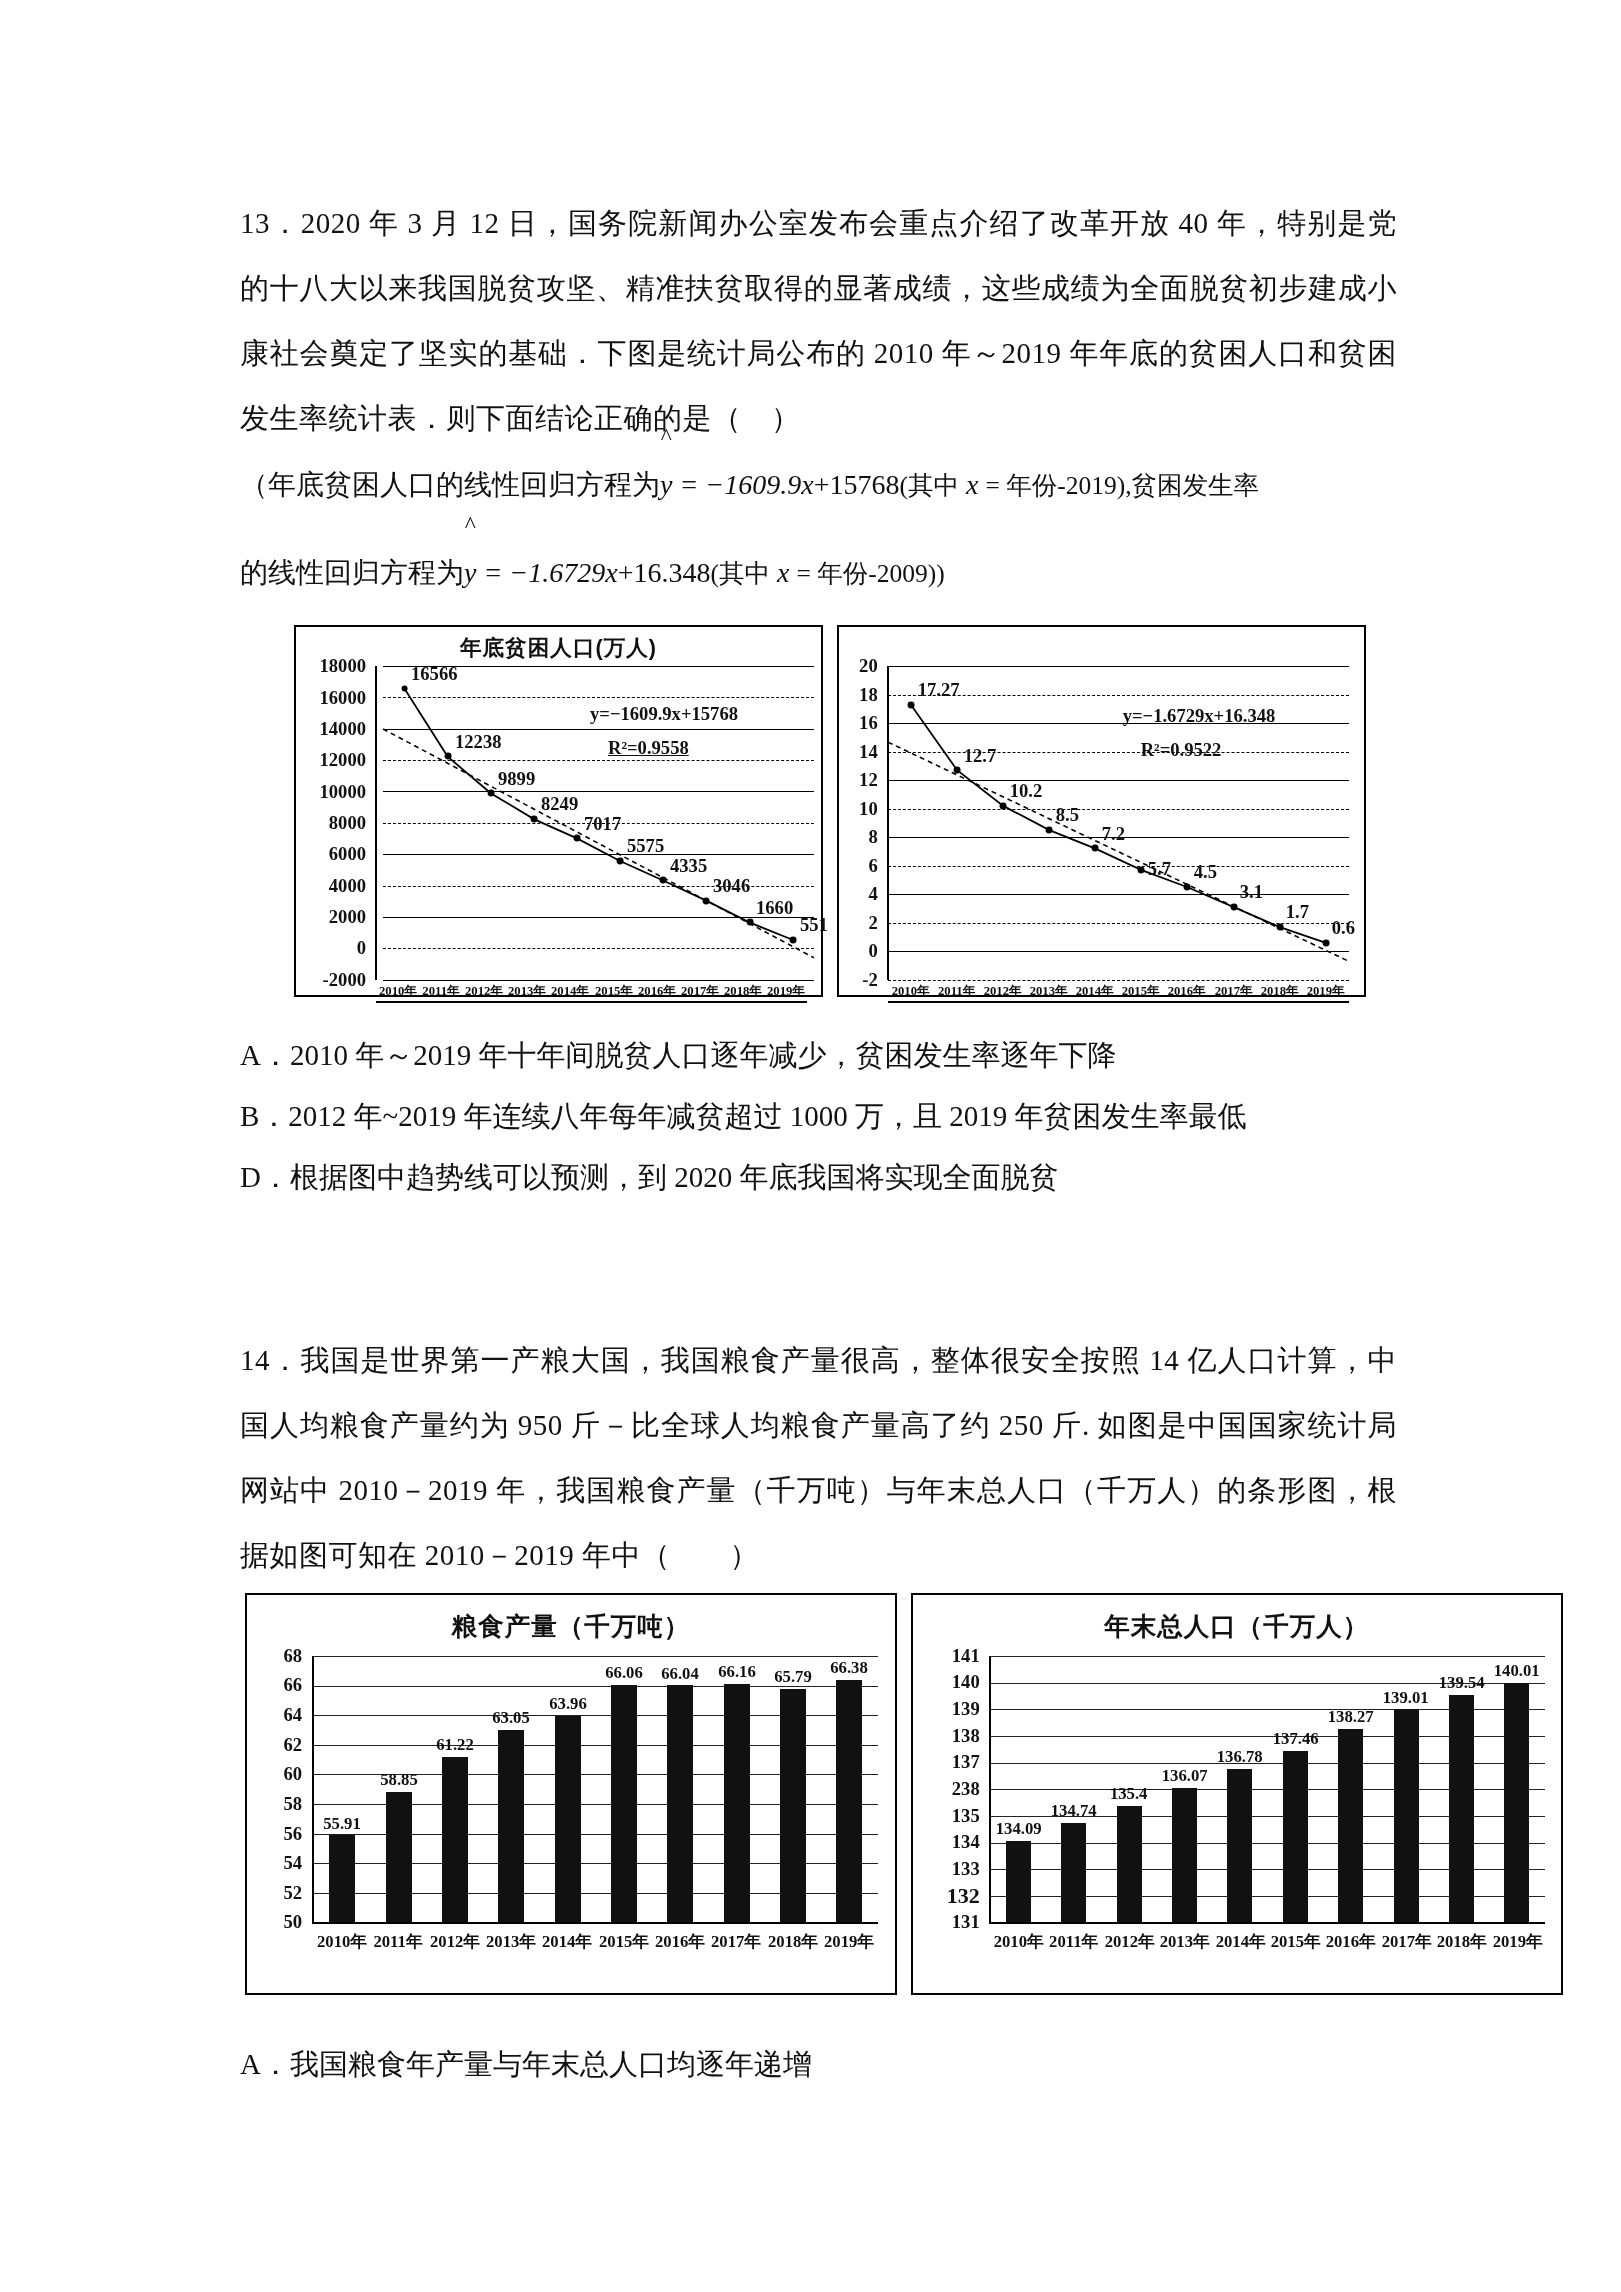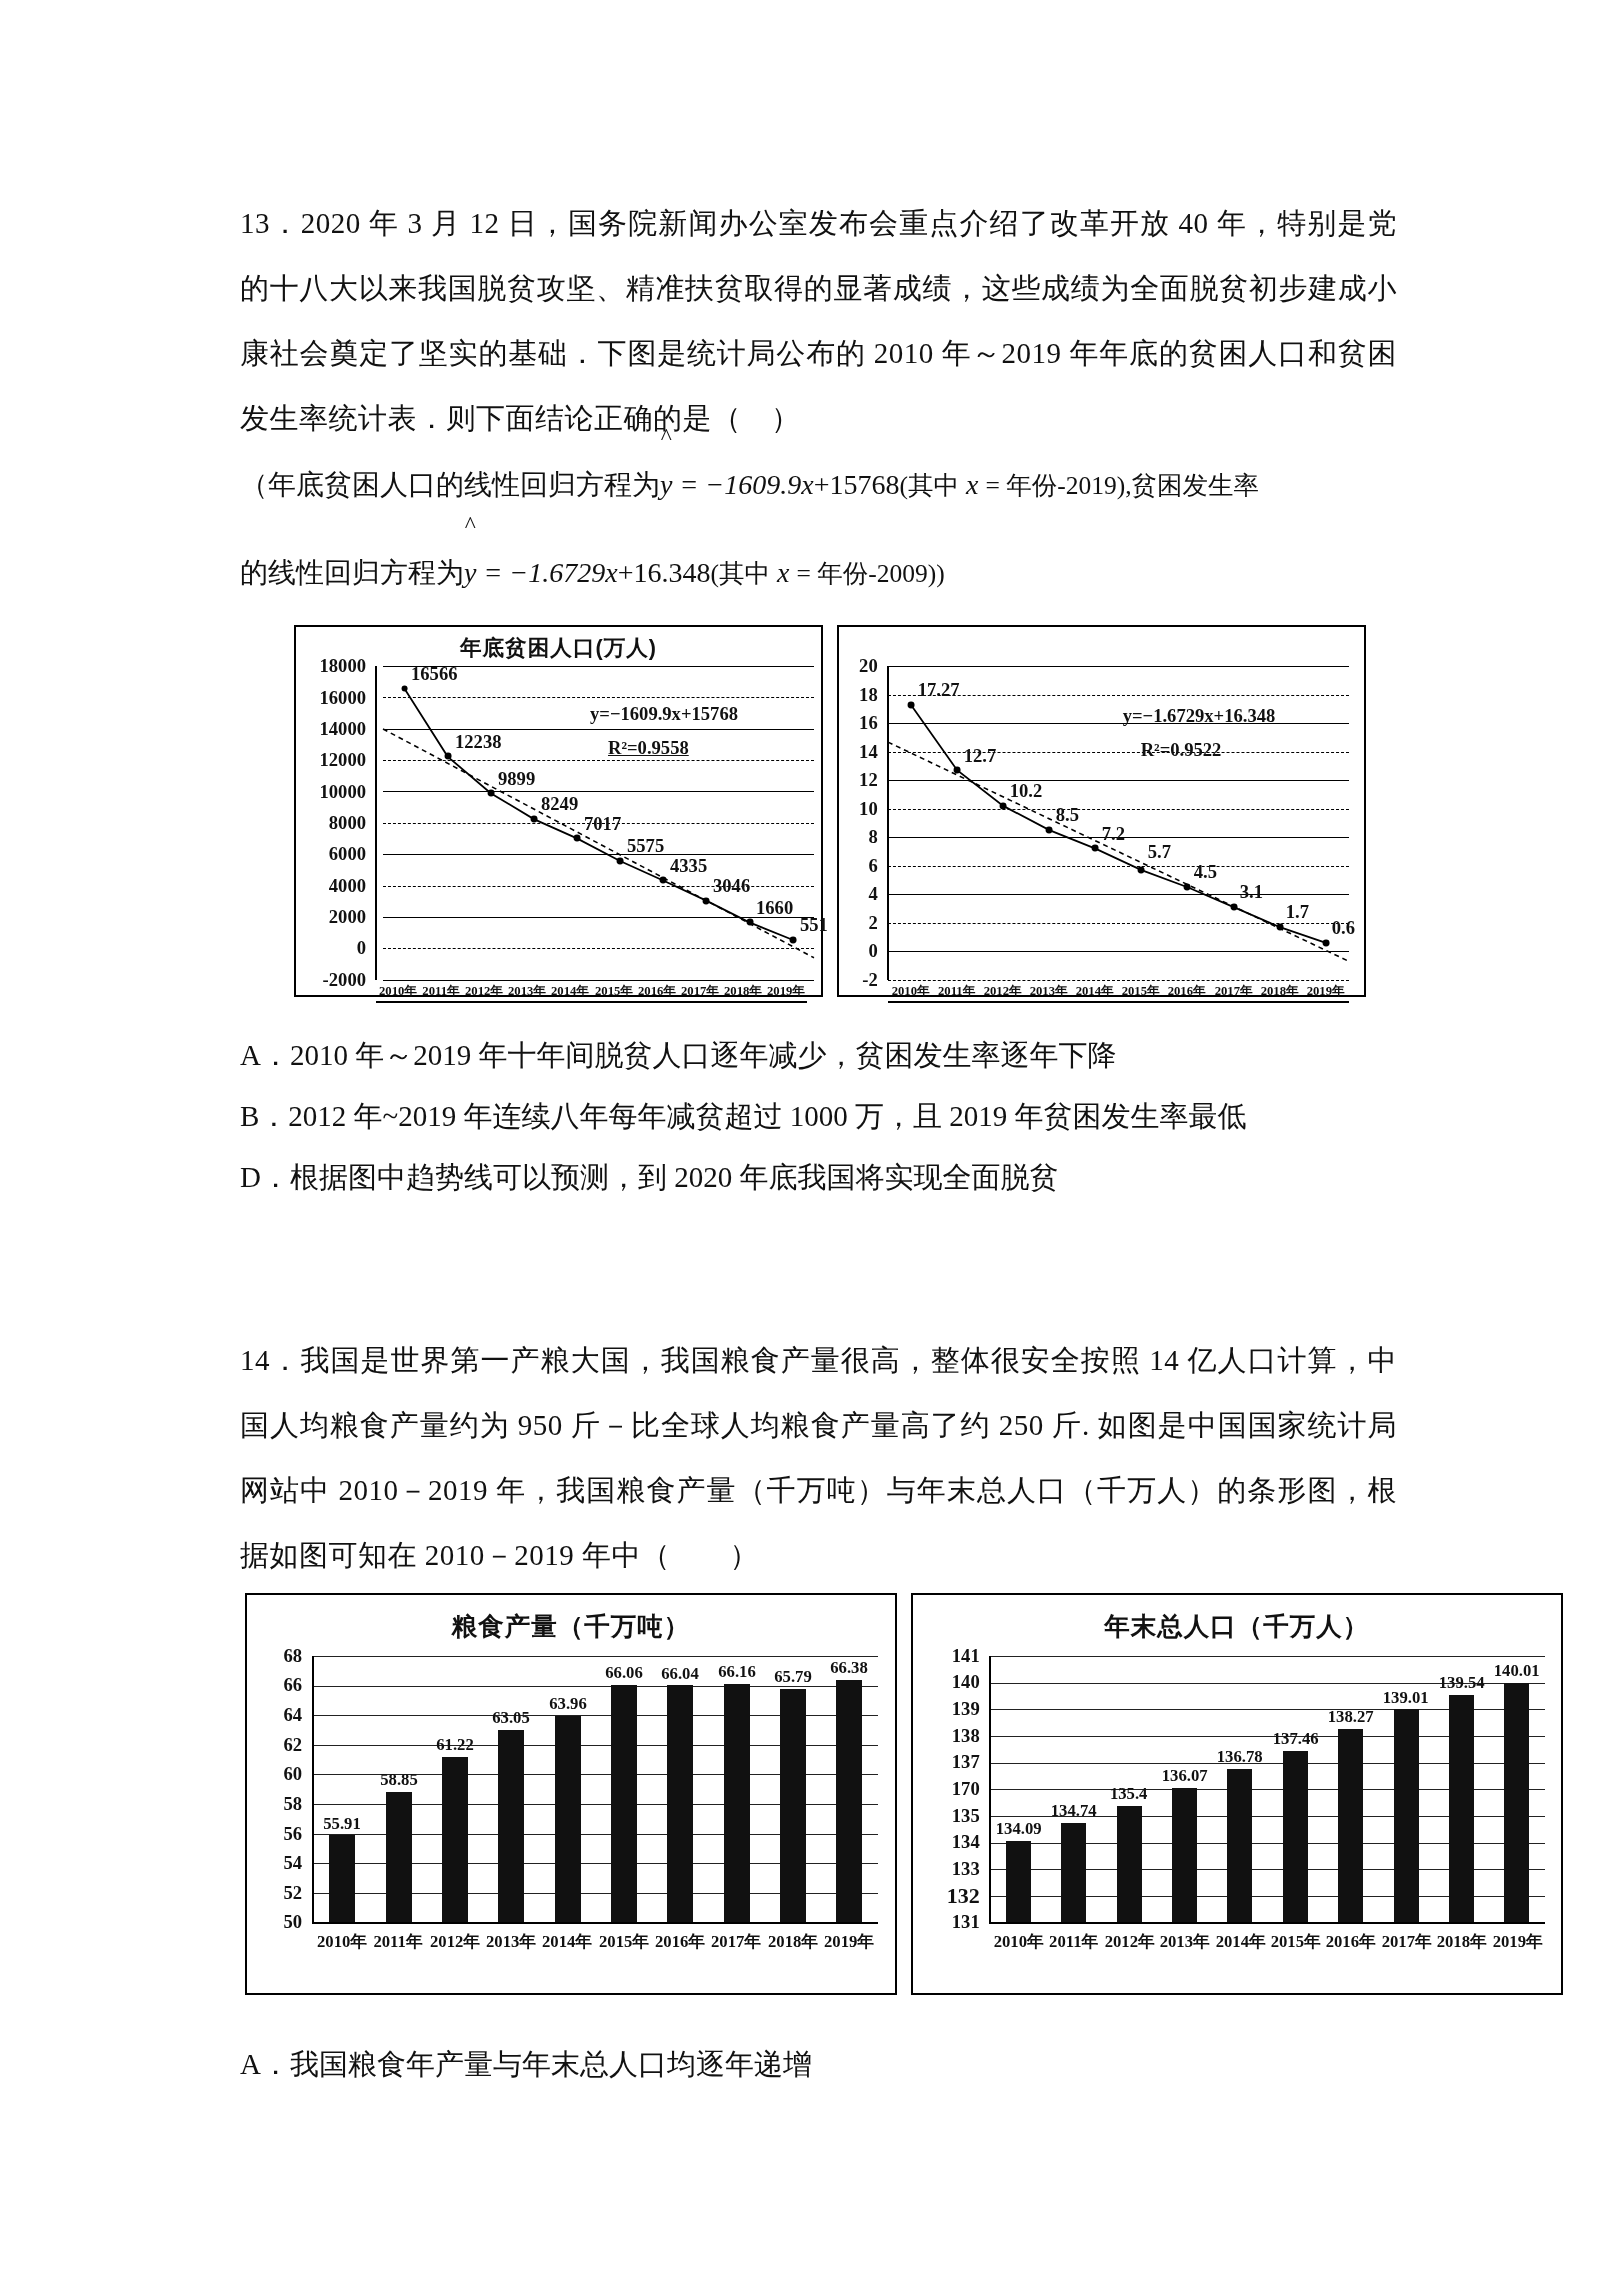--- a/index.html
+++ b/index.html
@@ -201,21 +201,21 @@
           <div class="dlabel" style="left: 30px; top: 13.4px;">17.27</div>
           <div class="dot" style="left: 69px; top: 104px;"></div>
           <div class="dlabel" style="left: 76px; top: 79px;">12.7</div>
           <div class="dot" style="left: 115px; top: 140px;"></div>
           <div class="dlabel" style="left: 122px; top: 114px;">10.2</div>
           <div class="dot" style="left: 161px; top: 164px;"></div>
           <div class="dlabel" style="left: 168px; top: 138px;">8.5</div>
           <div class="dot" style="left: 207px; top: 182px;"></div>
           <div class="dlabel" style="left: 214px; top: 157px;">7.2</div>
           <div class="dot" style="left: 253px; top: 204px;"></div>
-          <div class="dlabel" style="left: 260px; top: 175px; font-family: Liberation Serif, serif;">5.7</div>
+          <div class="dlabel" style="left: 260px; top: 192px; font-family: Liberation Serif, serif;">5.7</div>
           <div class="dot" style="left: 299px; top: 221px;"></div>
           <div class="dlabel" style="left: 306px; top: 195px;">4.5</div>
           <div class="dot" style="left: 346px; top: 241px;"></div>
           <div class="dlabel" style="left: 352px; top: 215px;">3.1</div>
           <div class="dot" style="left: 392px; top: 261px;"></div>
           <div class="dlabel" style="left: 398px; top: 235px;">1.7</div>
           <div class="dot" style="left: 438px; top: 277px;"></div>
           <div class="dlabel" style="left: 444px; top: 251px;">0.6</div>
         </div>
       <div id="ylabs2"></div>
@@ -369,21 +369,21 @@
           <div class="xlab" style="font-size: 16.7px; left: 438px; top: 335px;">2016年</div>
           <div class="xlab" style="font-size: 16.7px; left: 494px; top: 335px;">2017年</div>
           <div class="xlab" style="font-size: 16.7px; left: 549px; top: 335px;">2018年</div>
           <div class="xlab" style="font-size: 16.7px; left: 605px; top: 335px;">2019年</div>
         </div>
     <div class="ylab" style="font-size: 18.6px; top: 61px; right: 581px;">141</div>
         <div class="ylab" style="font-size: 18.6px; top: 87px; right: 581px;">140</div>
         <div class="ylab" style="font-size: 18.6px; top: 114px; right: 581px;">139</div>
         <div class="ylab" style="font-size: 18.6px; top: 141px; right: 581px;">138</div>
         <div class="ylab" style="font-size: 18.6px; top: 167px; right: 581px;">137</div>
-        <div class="ylab" style="font-size: 18.6px; top: 194px; right: 581px;">170</div>
+        <div class="ylab" style="font-size: 18.6px; top: 194px; right: 581px;">238</div>
         <div class="ylab" style="font-size: 18.6px; top: 221px; right: 581px;">135</div>
         <div class="ylab" style="font-size: 18.6px; top: 247px; right: 581px;">134</div>
         <div class="ylab" style="font-size: 18.6px; top: 274px; right: 581px;">133</div>
         <div class="ylab" style="font-size: 22px; top: 301px; right: 581px;">132</div>
         <div class="ylab" style="font-size: 18.6px; top: 327px; right: 581px;">131</div>
         <div class="axisline" style="left: 76px; top: 61px; width: 2px; height: 267px;"></div>
         <div class="axisline" style="left: 76px; top: 327px; width: 556px; height: 2px;"></div>
       </div>
   </div>
 

